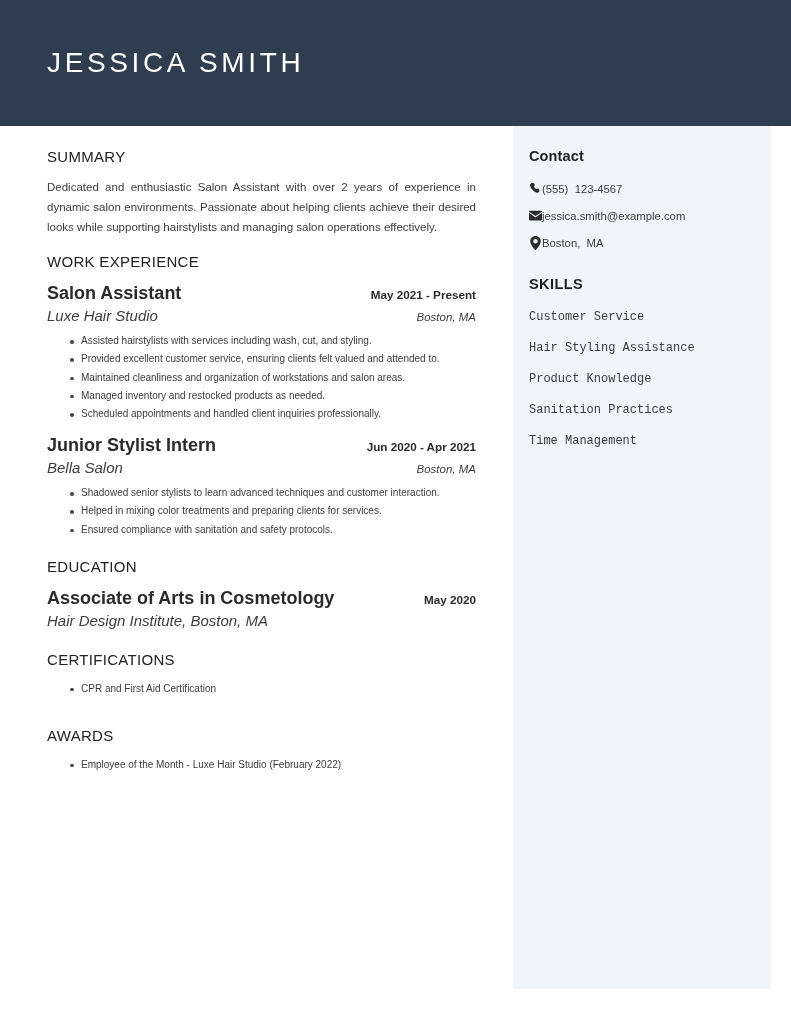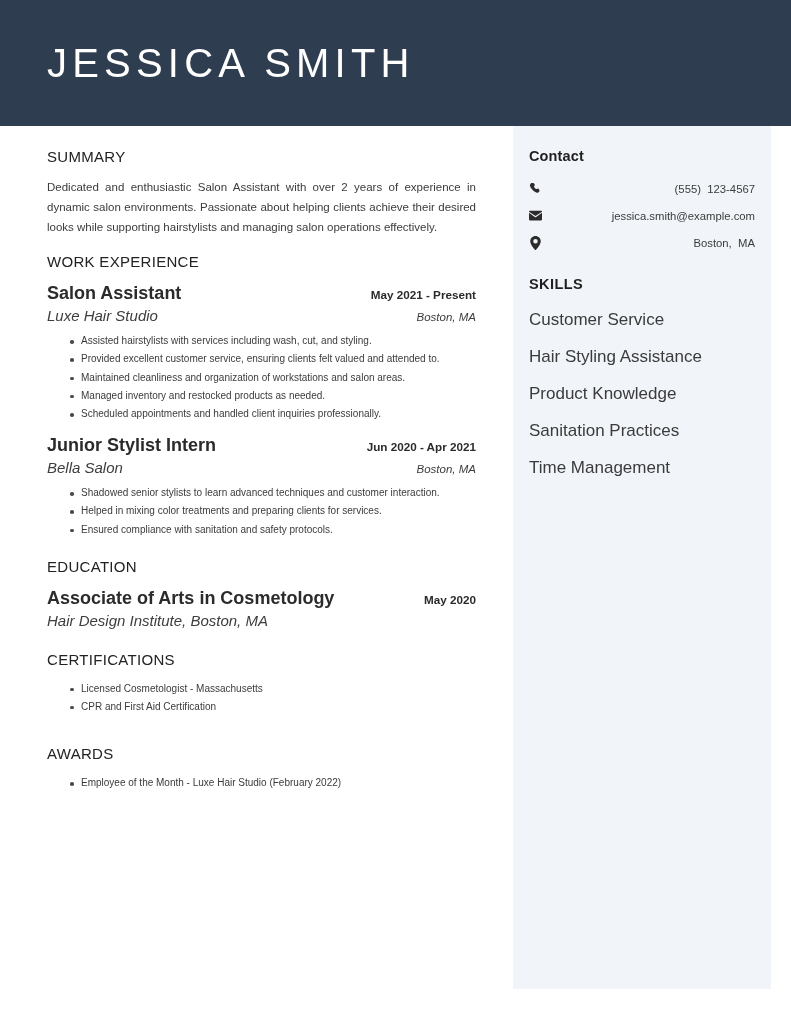--- a/index.html
+++ b/index.html
@@ -20,21 +20,21 @@
   .header {
     height: 126px;
     background: #2e3e50;
     display: flex;
     align-items: center;
     box-sizing: border-box;
     padding-left: 47px;
   }
   .header .name {
     color: #ffffff;
-    font-size: 40px;
+    font-size: 28px;
     font-weight: 300;
     letter-spacing: 0.13em;
     line-height: 1;
     white-space: nowrap;
   }
 
   
   .page-body {
     display: flex;
     align-items: flex-start;
@@ -143,43 +143,42 @@
     margin: 0 0 18px 0;
     letter-spacing: 0.01em;
   }
   .side-title.upper { text-transform: uppercase; letter-spacing: 0.03em; }
   .side-group { margin-bottom: 26px; }
 
   .contact-item {
     display: flex;
     align-items: center;
     margin-bottom: 14px;
-    gap: 12px;
-    justify-content: space-between;
   }
   .contact-item:last-child { margin-bottom: 0; }
   .contact-icon {
     width: 13px;
     flex: 0 0 13px;
     display: flex;
     align-items: center;
     justify-content: center;
     color: #2b2b2b;
   }
   .contact-icon svg { display: block; }
   .contact-text {
     font-size: 11.3px;
     color: #3b3b3b;
     white-space: pre;
   }
 
   .skill-item {
-    font-size: 17px;
+    font-size: 12px;
     color: #3b3b3b;
     margin-bottom: 17px;
+    font-family: Liberation Mono, monospace;
   }
   .skill-item:last-child { margin-bottom: 0; }
 </style>
 </head>
 <body>
 
 <div class="header">
   <div class="name">JESSICA SMITH</div>
 </div>
 
@@ -239,21 +238,20 @@
         </div>
         <div class="entry-row second">
           <span class="entry-sub">Hair Design Institute, Boston, MA</span>
         </div>
       </div>
     </div>
 
     <div class="sec-block" style="margin-top:22px;">
       <div class="sec-title">CERTIFICATIONS</div>
       <ul class="bullets" style="margin-top:0;">
-        <li>Licensed Cosmetologist - Massachusetts</li>
         <li>CPR and First Aid Certification</li>
       </ul>
     </div>
 
     <div class="sec-block" style="margin-top:30px;">
       <div class="sec-title">AWARDS</div>
       <ul class="bullets" style="margin-top:0;">
         <li>Employee of the Month - Luxe Hair Studio (February 2022)</li>
       </ul>
     </div>

